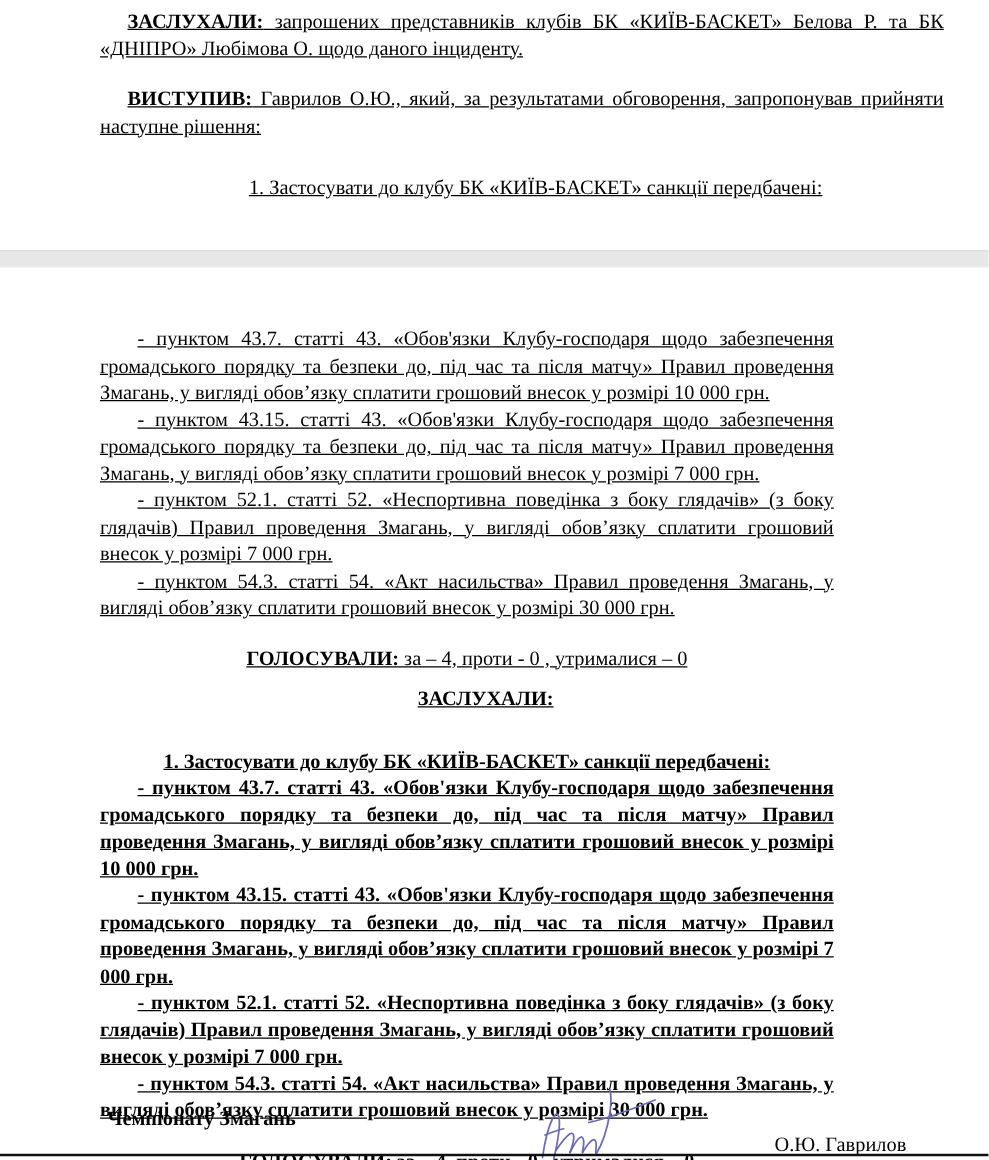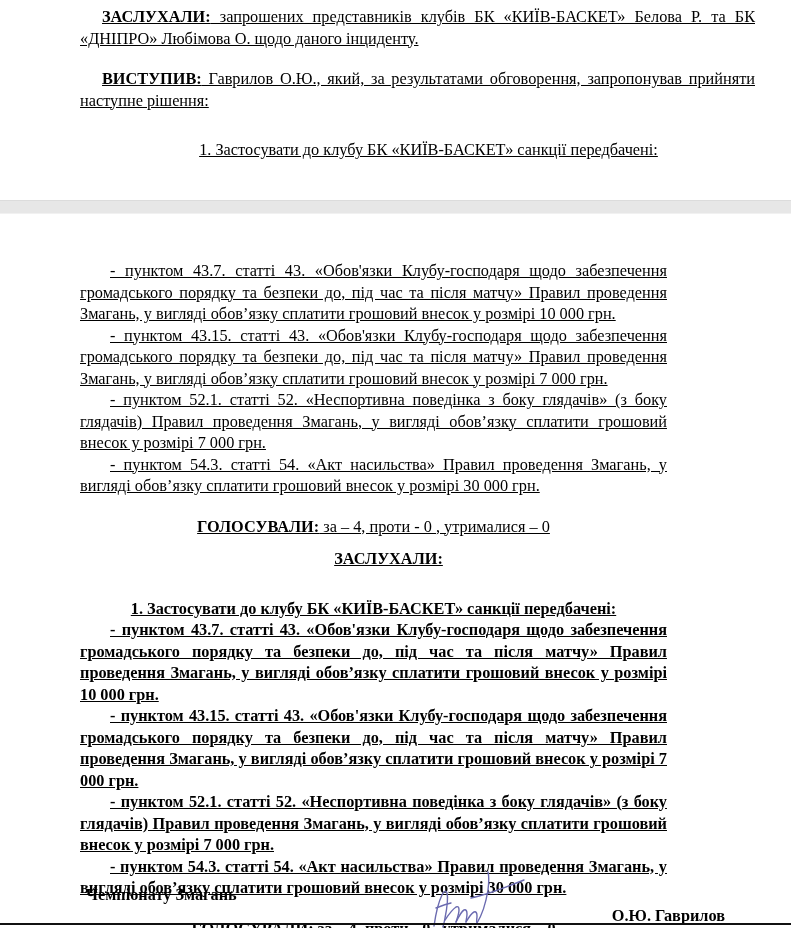--- a/index.html
+++ b/index.html
@@ -84,21 +84,21 @@
     line-height: 21.5px;
     font-weight: bold;
     white-space: nowrap;
   }
   .sig-name {
     position: absolute;
     right: 66px;
     top: 21px;
     font-size: 16.3px;
     line-height: 21.5px;
-    font-weight: bold;
+    font-weight: normal;
     white-space: nowrap;
   }
   .sig-mark {
     position: absolute;
     left: 428px;
     top: -16px;
     width: 150px;
     height: 60px;
     pointer-events: none;
   }

